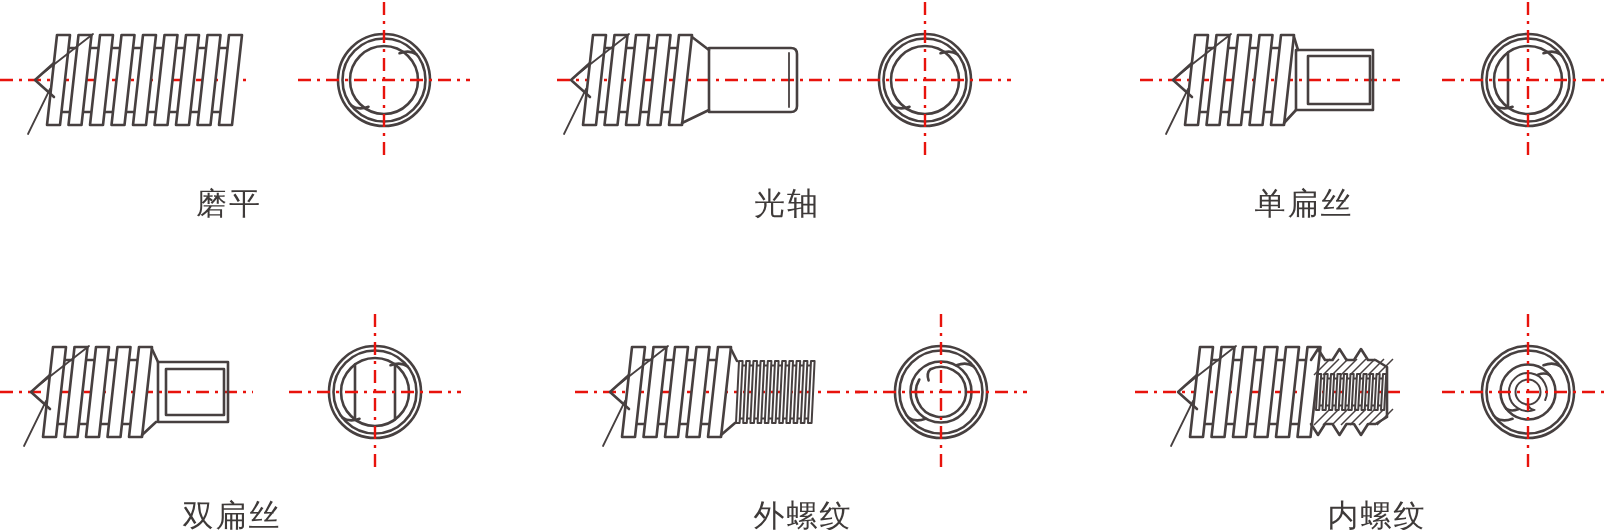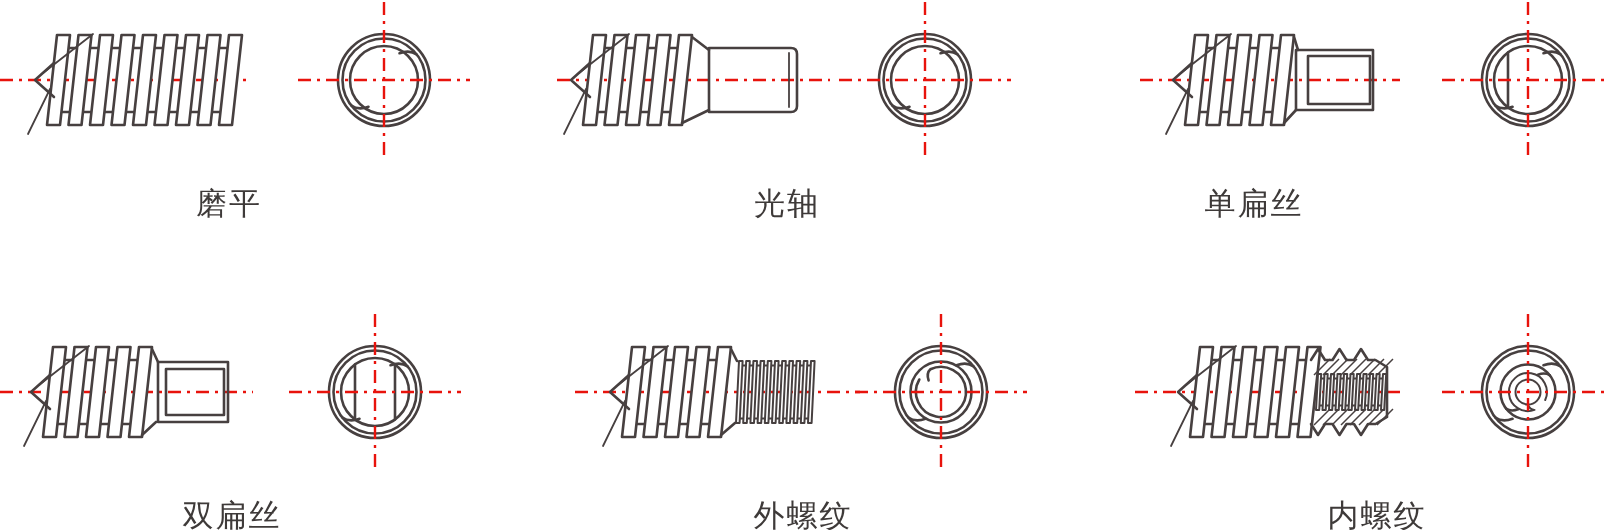--- a/index.html
+++ b/index.html
@@ -141,17 +141,17 @@
           <path d="M1549.7 375.1 Q1544.7 372.1 1538.0 374.7 M1506.3 408.9 Q1511.3 411.9 1518.0 409.3 " class="ln"></path>
           <path d="M1545.2 400.0 A19 19 0 1 0 1534.5 409.9 Q1530.2 409.9 1527.6 404.5" class="ln fine"></path>
           <circle cx="1528" cy="392" r="12.5" class="ln fine"></circle>
           <path d="M1442 392 L1614 392" class="cl"></path>
           <path d="M1528 314 L1528 470" class="cl"></path>
         </g>
       </g>
     </svg>
   <div class="fig-label" id="lbl0" style="left: 229px; top: 183px;">磨平</div>
   <div class="fig-label" id="lbl1" style="left: 787px; top: 183px; text-align: right;">光轴</div>
-  <div class="fig-label" id="lbl2" style="left: 1254px; top: 183px;">单扁丝</div>
+  <div class="fig-label" id="lbl2" style="left: 1304px; top: 183px;">单扁丝</div>
   <div class="fig-label" id="lbl3" style="left: 232px; top: 495px;">双扁丝</div>
   <div class="fig-label" id="lbl4" style="left: 803px; top: 495px;">外螺纹</div>
   <div class="fig-label" id="lbl5" style="left: 1377px; top: 495px;">内螺纹</div>
 </div>
 
 </body></html>

